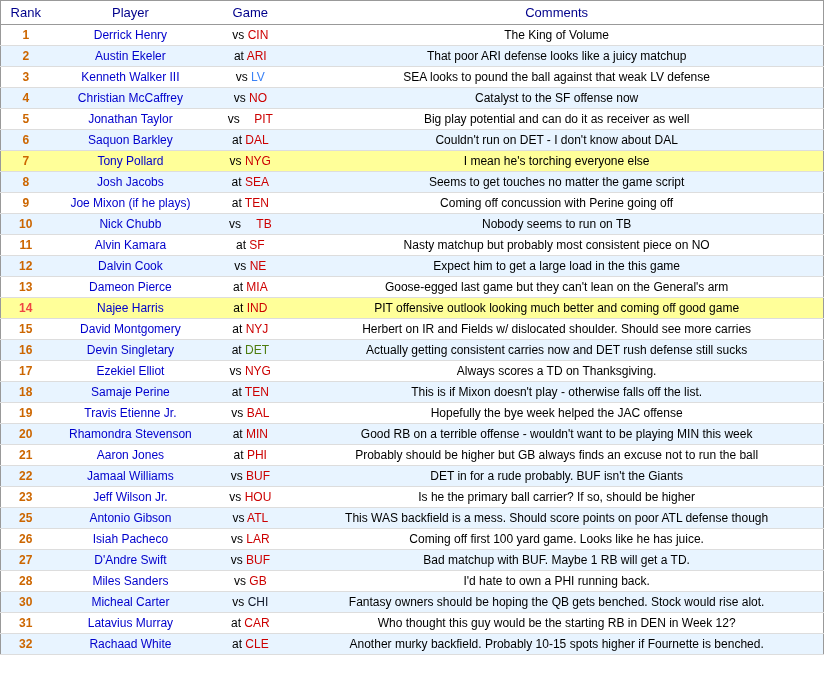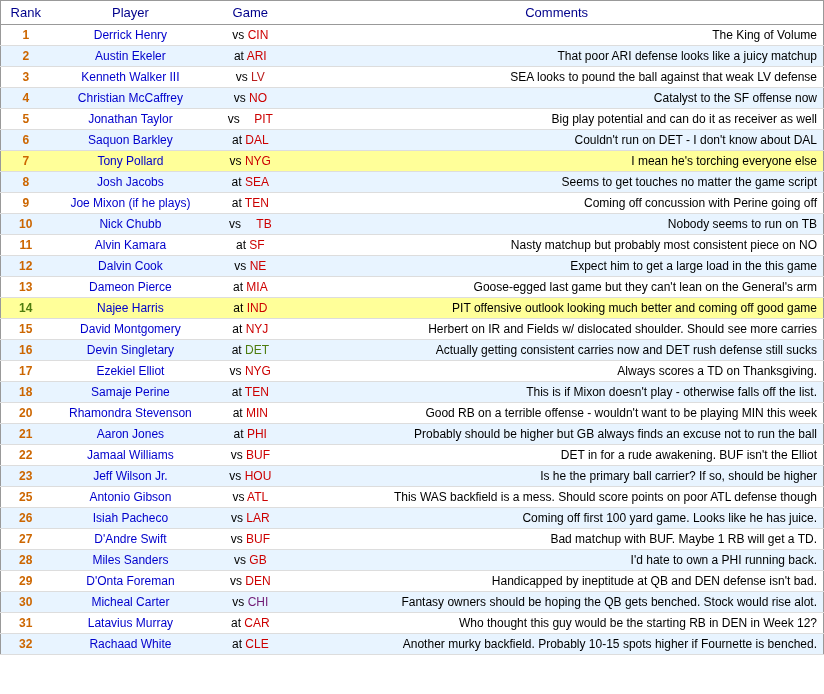--- a/index.html
+++ b/index.html
@@ -31,21 +31,21 @@
     }
     tr:nth-child(even) td {
       background: #e8f4ff;
     }
     tr:nth-child(odd) td {
       background: #fff;
     }
     .rank-col { width: 50px; color: #cc6600; font-weight: bold; }
     .player-col { width: 160px; color: #0000cc; }
     .game-col { width: 80px; }
-    .comments-col { width: 534px; text-align: right; }
+    .comments-col { width: 534px; text-align: center; }
     .highlight-row td { background: #ffff99 !important; }
   </style>
 </head>
 <body>
 
 <table>
   <thead>
     <tr>
       <th>Rank</th>
       <th>Player</th>
@@ -62,21 +62,21 @@
       </tr>
       <tr>
         <td class="rank-col" style="color: rgb(204, 102, 0);">2</td>
         <td class="player-col" style="color: rgb(0, 0, 204);">Austin Ekeler</td>
         <td class="game-col"><span style="color: rgb(0, 0, 0);">at </span><span style="color: rgb(204, 0, 0);">ARI</span></td>
         <td class="comments-col">That poor ARI defense looks like a juicy matchup</td>
       </tr>
       <tr>
         <td class="rank-col" style="color: rgb(204, 102, 0);">3</td>
         <td class="player-col" style="color: rgb(0, 0, 204);">Kenneth Walker III</td>
-        <td class="game-col"><span style="color: rgb(0, 0, 0);">vs </span><span style="color: #b91c1c;">LV</span></td>
+        <td class="game-col"><span style="color: rgb(0, 0, 0);">vs </span><span style="color: #3b82f6;">LV</span></td>
         <td class="comments-col">SEA looks to pound the ball against that weak LV defense</td>
       </tr>
       <tr>
         <td class="rank-col" style="color: rgb(204, 102, 0);">4</td>
         <td class="player-col" style="color: rgb(0, 0, 204);">Christian McCaffrey</td>
         <td class="game-col"><span style="color: rgb(0, 0, 0);">vs </span><span style="color: rgb(204, 0, 0);">NO</span></td>
         <td class="comments-col">Catalyst to the SF offense now</td>
       </tr>
       <tr>
         <td class="rank-col" style="color: rgb(204, 102, 0);">5</td>
@@ -126,21 +126,21 @@
         <td class="game-col"><span style="color: rgb(0, 0, 0);">vs </span><span style="color: rgb(204, 0, 0);">NE</span></td>
         <td class="comments-col">Expect him to get a large load in the this game</td>
       </tr>
       <tr>
         <td class="rank-col" style="color: rgb(204, 102, 0);">13</td>
         <td class="player-col" style="color: rgb(0, 0, 204);">Dameon Pierce</td>
         <td class="game-col"><span style="color: rgb(0, 0, 0);">at </span><span style="color: rgb(204, 0, 0);">MIA</span></td>
         <td class="comments-col">Goose-egged last game but they can't lean on the General's arm</td>
       </tr>
       <tr class="highlight-row">
-        <td class="rank-col" style="color: #4d7c0f;">14</td>
+        <td class="rank-col" style="color: #ef4444;">14</td>
         <td class="player-col" style="color: rgb(0, 0, 204);">Najee Harris</td>
         <td class="game-col"><span style="color: rgb(0, 0, 0);">at </span><span style="color: rgb(204, 0, 0);">IND</span></td>
         <td class="comments-col">PIT offensive outlook looking much better and coming off good game</td>
       </tr>
       <tr>
         <td class="rank-col" style="color: rgb(204, 102, 0);">15</td>
         <td class="player-col" style="color: rgb(0, 0, 204);">David Montgomery</td>
         <td class="game-col"><span style="color: rgb(0, 0, 0);">at </span><span style="color: rgb(204, 0, 0);">NYJ</span></td>
         <td class="comments-col">Herbert on IR and Fields w/ dislocated shoulder. Should see more carries</td>
       </tr>
@@ -156,36 +156,42 @@
         <td class="game-col"><span style="color: rgb(0, 0, 0);">vs </span><span style="color: rgb(204, 0, 0);">NYG</span></td>
         <td class="comments-col">Always scores a TD on Thanksgiving.</td>
       </tr>
       <tr>
         <td class="rank-col" style="color: rgb(204, 102, 0);">18</td>
         <td class="player-col" style="color: rgb(0, 0, 204);">Samaje Perine</td>
         <td class="game-col"><span style="color: rgb(0, 0, 0);">at </span><span style="color: rgb(204, 0, 0);">TEN</span></td>
         <td class="comments-col">This is if Mixon doesn't play - otherwise falls off the list.</td>
       </tr>
       <tr>
+        <td class="rank-col" style="color: rgb(204, 102, 0);">19</td>
+        <td class="player-col" style="color: rgb(0, 0, 204);">Travis Etienne Jr.</td>
+        <td class="game-col"><span style="color: rgb(0, 0, 0);">vs </span><span style="color: rgb(204, 0, 0);">BAL</span></td>
+        <td class="comments-col">Hopefully the bye week helped the JAC offense</td>
+      </tr>
+      <tr>
         <td class="rank-col" style="color: rgb(204, 102, 0);">20</td>
         <td class="player-col" style="color: rgb(0, 0, 204);">Rhamondra Stevenson</td>
         <td class="game-col"><span style="color: rgb(0, 0, 0);">at </span><span style="color: rgb(204, 0, 0);">MIN</span></td>
         <td class="comments-col">Good RB on a terrible offense - wouldn't want to be playing MIN this week</td>
       </tr>
       <tr>
         <td class="rank-col" style="color: rgb(204, 102, 0);">21</td>
         <td class="player-col" style="color: rgb(0, 0, 204);">Aaron Jones</td>
         <td class="game-col"><span style="color: rgb(0, 0, 0);">at </span><span style="color: rgb(204, 0, 0);">PHI</span></td>
         <td class="comments-col">Probably should be higher but GB always finds an excuse not to run the ball</td>
       </tr>
       <tr>
         <td class="rank-col" style="color: rgb(204, 102, 0);">22</td>
         <td class="player-col" style="color: rgb(0, 0, 204);">Jamaal Williams</td>
         <td class="game-col"><span style="color: rgb(0, 0, 0);">vs </span><span style="color: rgb(204, 0, 0);">BUF</span></td>
-        <td class="comments-col">DET in for a rude awakening. BUF isn't the Elliot</td>
+        <td class="comments-col">DET in for a rude probably. BUF isn't the Giants</td>
       </tr>
       <tr>
         <td class="rank-col" style="color: rgb(204, 102, 0);">23</td>
         <td class="player-col" style="color: rgb(0, 0, 204);">Jeff Wilson Jr.</td>
         <td class="game-col"><span style="color: rgb(0, 0, 0);">vs </span><span style="color: rgb(204, 0, 0);">HOU</span></td>
         <td class="comments-col">Is he the primary ball carrier? If so, should be higher</td>
       </tr>
       <tr>
         <td class="rank-col" style="color: rgb(204, 102, 0);">25</td>
         <td class="player-col" style="color: rgb(0, 0, 204);">Antonio Gibson</td>
@@ -204,29 +210,23 @@
         <td class="game-col"><span style="color: rgb(0, 0, 0);">vs </span><span style="color: rgb(204, 0, 0);">BUF</span></td>
         <td class="comments-col">Bad matchup with BUF. Maybe 1 RB will get a TD.</td>
       </tr>
       <tr>
         <td class="rank-col" style="color: rgb(204, 102, 0);">28</td>
         <td class="player-col" style="color: rgb(0, 0, 204);">Miles Sanders</td>
         <td class="game-col"><span style="color: rgb(0, 0, 0);">vs </span><span style="color: rgb(204, 0, 0);">GB</span></td>
         <td class="comments-col">I'd hate to own a PHI running back.</td>
       </tr>
       <tr>
-        <td class="rank-col" style="color: rgb(204, 102, 0);">29</td>
-        <td class="player-col" style="color: rgb(0, 0, 204);">D'Onta Foreman</td>
-        <td class="game-col"><span style="color: rgb(0, 0, 0);">vs </span><span style="color: rgb(204, 0, 0);">DEN</span></td>
-        <td class="comments-col">Handicapped by ineptitude at QB and DEN defense isn't bad.</td>
-      </tr>
-      <tr>
         <td class="rank-col" style="color: rgb(204, 102, 0);">30</td>
         <td class="player-col" style="color: rgb(0, 0, 204);">Micheal Carter</td>
-        <td class="game-col"><span style="color: rgb(0, 0, 0);">vs </span><span style="color: #701a75; margin-top: 48px;">CHI</span></td>
+        <td class="game-col"><span style="color: rgb(0, 0, 0);">vs </span><span style="color: #0f172a; margin-top: 48px;">CHI</span></td>
         <td class="comments-col">Fantasy owners should be hoping the QB gets benched. Stock would rise alot.</td>
       </tr>
       <tr>
         <td class="rank-col" style="color: rgb(204, 102, 0);">31</td>
         <td class="player-col" style="color: rgb(0, 0, 204);">Latavius Murray</td>
         <td class="game-col"><span style="color: rgb(0, 0, 0);">at </span><span style="color: rgb(204, 0, 0);">CAR</span></td>
         <td class="comments-col">Who thought this guy would be the starting RB in DEN in Week 12?</td>
       </tr>
       <tr>
         <td class="rank-col" style="color: rgb(204, 102, 0);">32</td>

